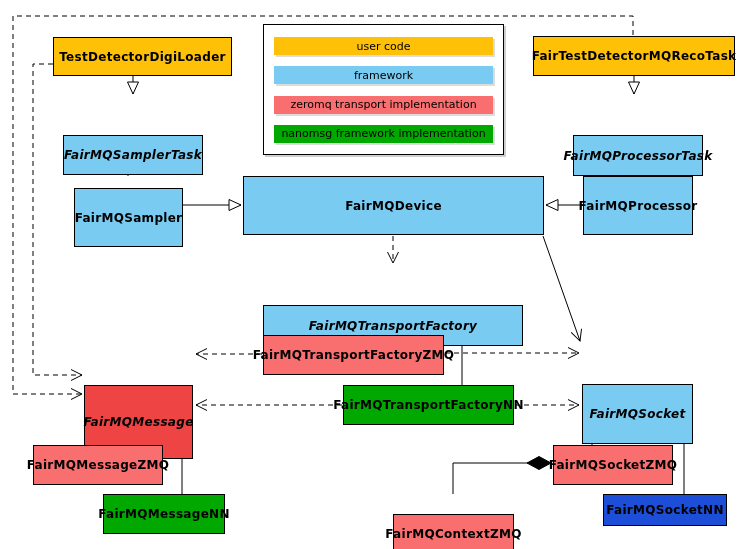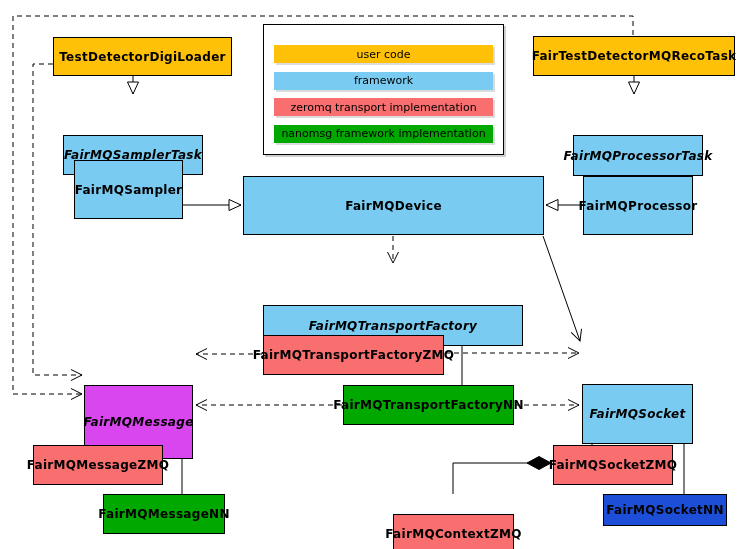--- a/index.html
+++ b/index.html
@@ -14,21 +14,21 @@
     display:flex;align-items:center;justify-content:center;
     font-size:12px;font-weight:bold;color:#000;letter-spacing:.3px;
     white-space:nowrap;text-align:center;
   }
   .abstract{font-style:italic;margin-top:40px;}
   .legend{
     position:absolute;z-index:2;box-sizing:border-box;
     border:1px solid #000;background:#fff;
     box-shadow:2px 2px 0 #cfcfcf;
     display:flex;flex-direction:column;justify-content:space-between;
-    padding:20px 10px 11px 10px;
+    padding:12px 10px 11px 10px;
   }
   .legend-bar{
     height:18px;display:flex;align-items:center;justify-content:center;
     font-size:11px;color:#000;box-shadow:2px 2px 0 #dcdcdc;
   }
 </style>
 </head>
 <body>
 
 <div id="canvas">
@@ -104,21 +104,21 @@
   </div>
 
   <div class="node abstract" style="left: 63px; top: 95px; width: 140px; height: 40px; background-color: rgb(121, 203, 241);">
     <span>FairMQSamplerTask</span>
   </div>
 
   <div class="node abstract" style="left: 573px; top: 95px; width: 130px; height: 41px; background-color: rgb(121, 203, 241);">
     <span>FairMQProcessorTask</span>
   </div>
 
-  <div class="node" style="left: 74px; top: 160px; width: 109px; height: 59px; background-color: rgb(121, 203, 241);">
+  <div class="node" style="left: 74px; top: 188px; width: 109px; height: 59px; background-color: rgb(121, 203, 241);">
     <span>FairMQSampler</span>
   </div>
 
   <div class="node" style="left: 243px; top: 176px; width: 301px; height: 59px; background-color: rgb(121, 203, 241);">
     <span>FairMQDevice</span>
   </div>
 
   <div class="node" style="left: 583px; top: 176px; width: 110px; height: 59px; background-color: rgb(121, 203, 241);">
     <span>FairMQProcessor</span>
   </div>
@@ -128,21 +128,21 @@
   </div>
 
   <div class="node" style="left: 263px; top: 335px; width: 181px; height: 40px; background-color: rgb(249, 110, 110);">
     <span>FairMQTransportFactoryZMQ</span>
   </div>
 
   <div class="node" style="left: 343px; top: 385px; width: 171px; height: 40px; background-color: rgb(0, 168, 0);">
     <span>FairMQTransportFactoryNN</span>
   </div>
 
-  <div class="node abstract" style="left: 84px; top: 345px; width: 109px; height: 74px; background-color: #d946ef;">
+  <div class="node abstract" style="left: 84px; top: 345px; width: 109px; height: 74px; background-color: #ef4444;">
     <span>FairMQMessage</span>
   </div>
 
   <div class="node abstract" style="left: 582px; top: 344px; width: 111px; height: 60px; background-color: rgb(121, 203, 241);">
     <span>FairMQSocket</span>
   </div>
 
   <div class="node" style="left: 33px; top: 445px; width: 130px; height: 40px; background-color: rgb(249, 110, 110);">
     <span>FairMQMessageZMQ</span>
   </div>

